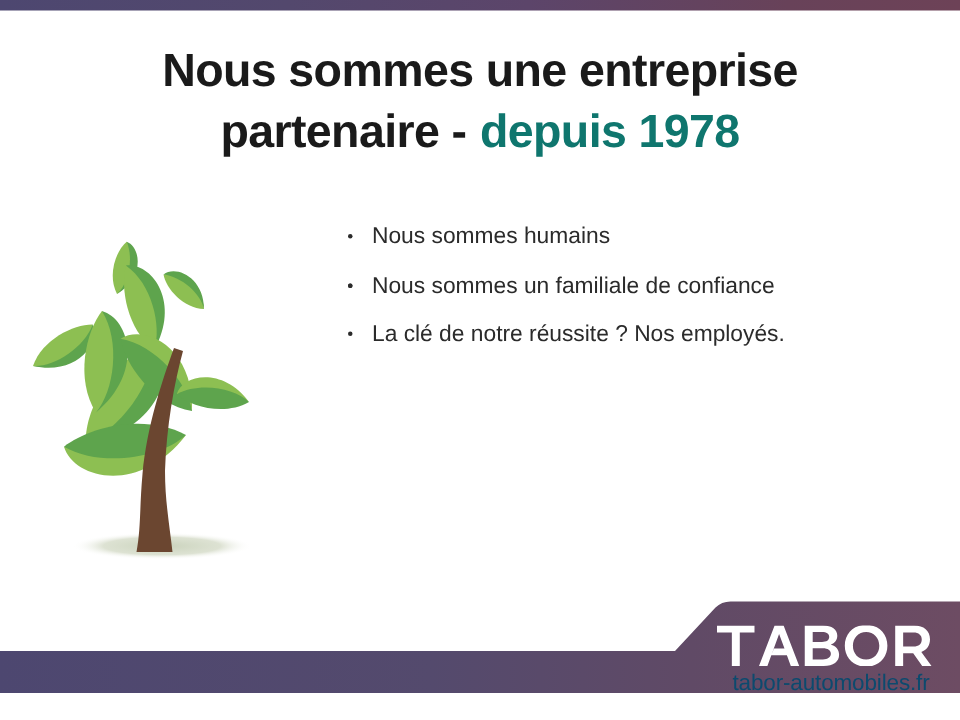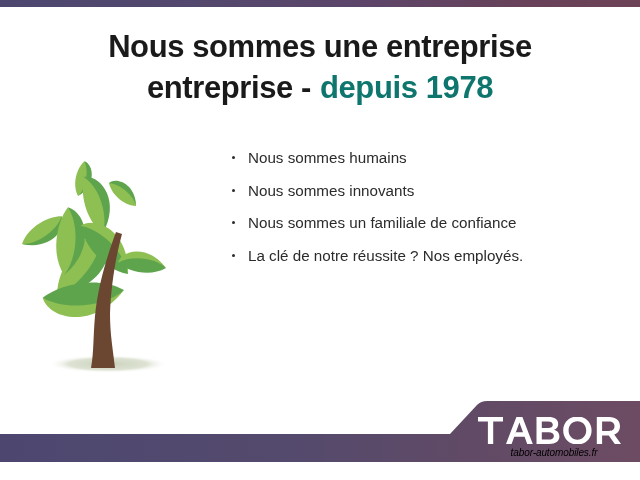--- a/index.html
+++ b/index.html
@@ -111,37 +111,36 @@
     text-align: center;
   }
   .logo-mark {
     display: block;
     width: 148px;
     height: 27px;
   }
   .logo-tagline {
     display: block;
     margin-top: 3px;
-    font-size: 10px;
+    font-size: 15px;
     letter-spacing: -0.1px;
-    color: #000000;
+    color: #0c4a6e;
     white-space: nowrap;
-    font-style: italic;
   }
 </style>
 </head>
 <body>
 
 <div id="slide">
 
   <div class="top-band"></div>
 
   <div class="headline">
     <span class="line">Nous sommes une entreprise</span>
-    <span class="line"><span>entreprise -</span><span class="gap"></span><span class="accent">depuis 1978</span></span>
+    <span class="line"><span>partenaire -</span><span class="gap"></span><span class="accent">depuis 1978</span></span>
   </div>
 
   <svg class="tree" viewBox="0 0 208 238" xmlns="http://www.w3.org/2000/svg">
     <defs>
       <radialGradient id="shadowGrad" cx="50%" cy="50%" r="50%">
         <stop offset="0%" stop-color="#c9d2bb" stop-opacity="1"></stop>
         <stop offset="65%" stop-color="#d7ddcb" stop-opacity="0.85"></stop>
         <stop offset="100%" stop-color="#ffffff" stop-opacity="0"></stop>
       </radialGradient>
     </defs>
@@ -198,21 +197,20 @@
              C101,200 98,184 98,164 C99,134 104,106 110,84 Z" fill="#6b4630"></path>
   </svg>
 
   <ul class="bullets">
     <li class="bullet-item">
       <span class="bullet-dot"></span>
       <span>Nous sommes humains</span>
     </li>
     <li class="bullet-item">
       <span class="bullet-dot"></span>
-      <span>Nous sommes innovants</span>
     </li>
     <li class="bullet-item">
       <span class="bullet-dot"></span>
       <span>Nous sommes un familiale de confiance</span>
     </li>
     <li class="bullet-item">
       <span class="bullet-dot"></span>
       <span>La clé de notre réussite ? Nos employés.</span>
     </li>
   </ul>

